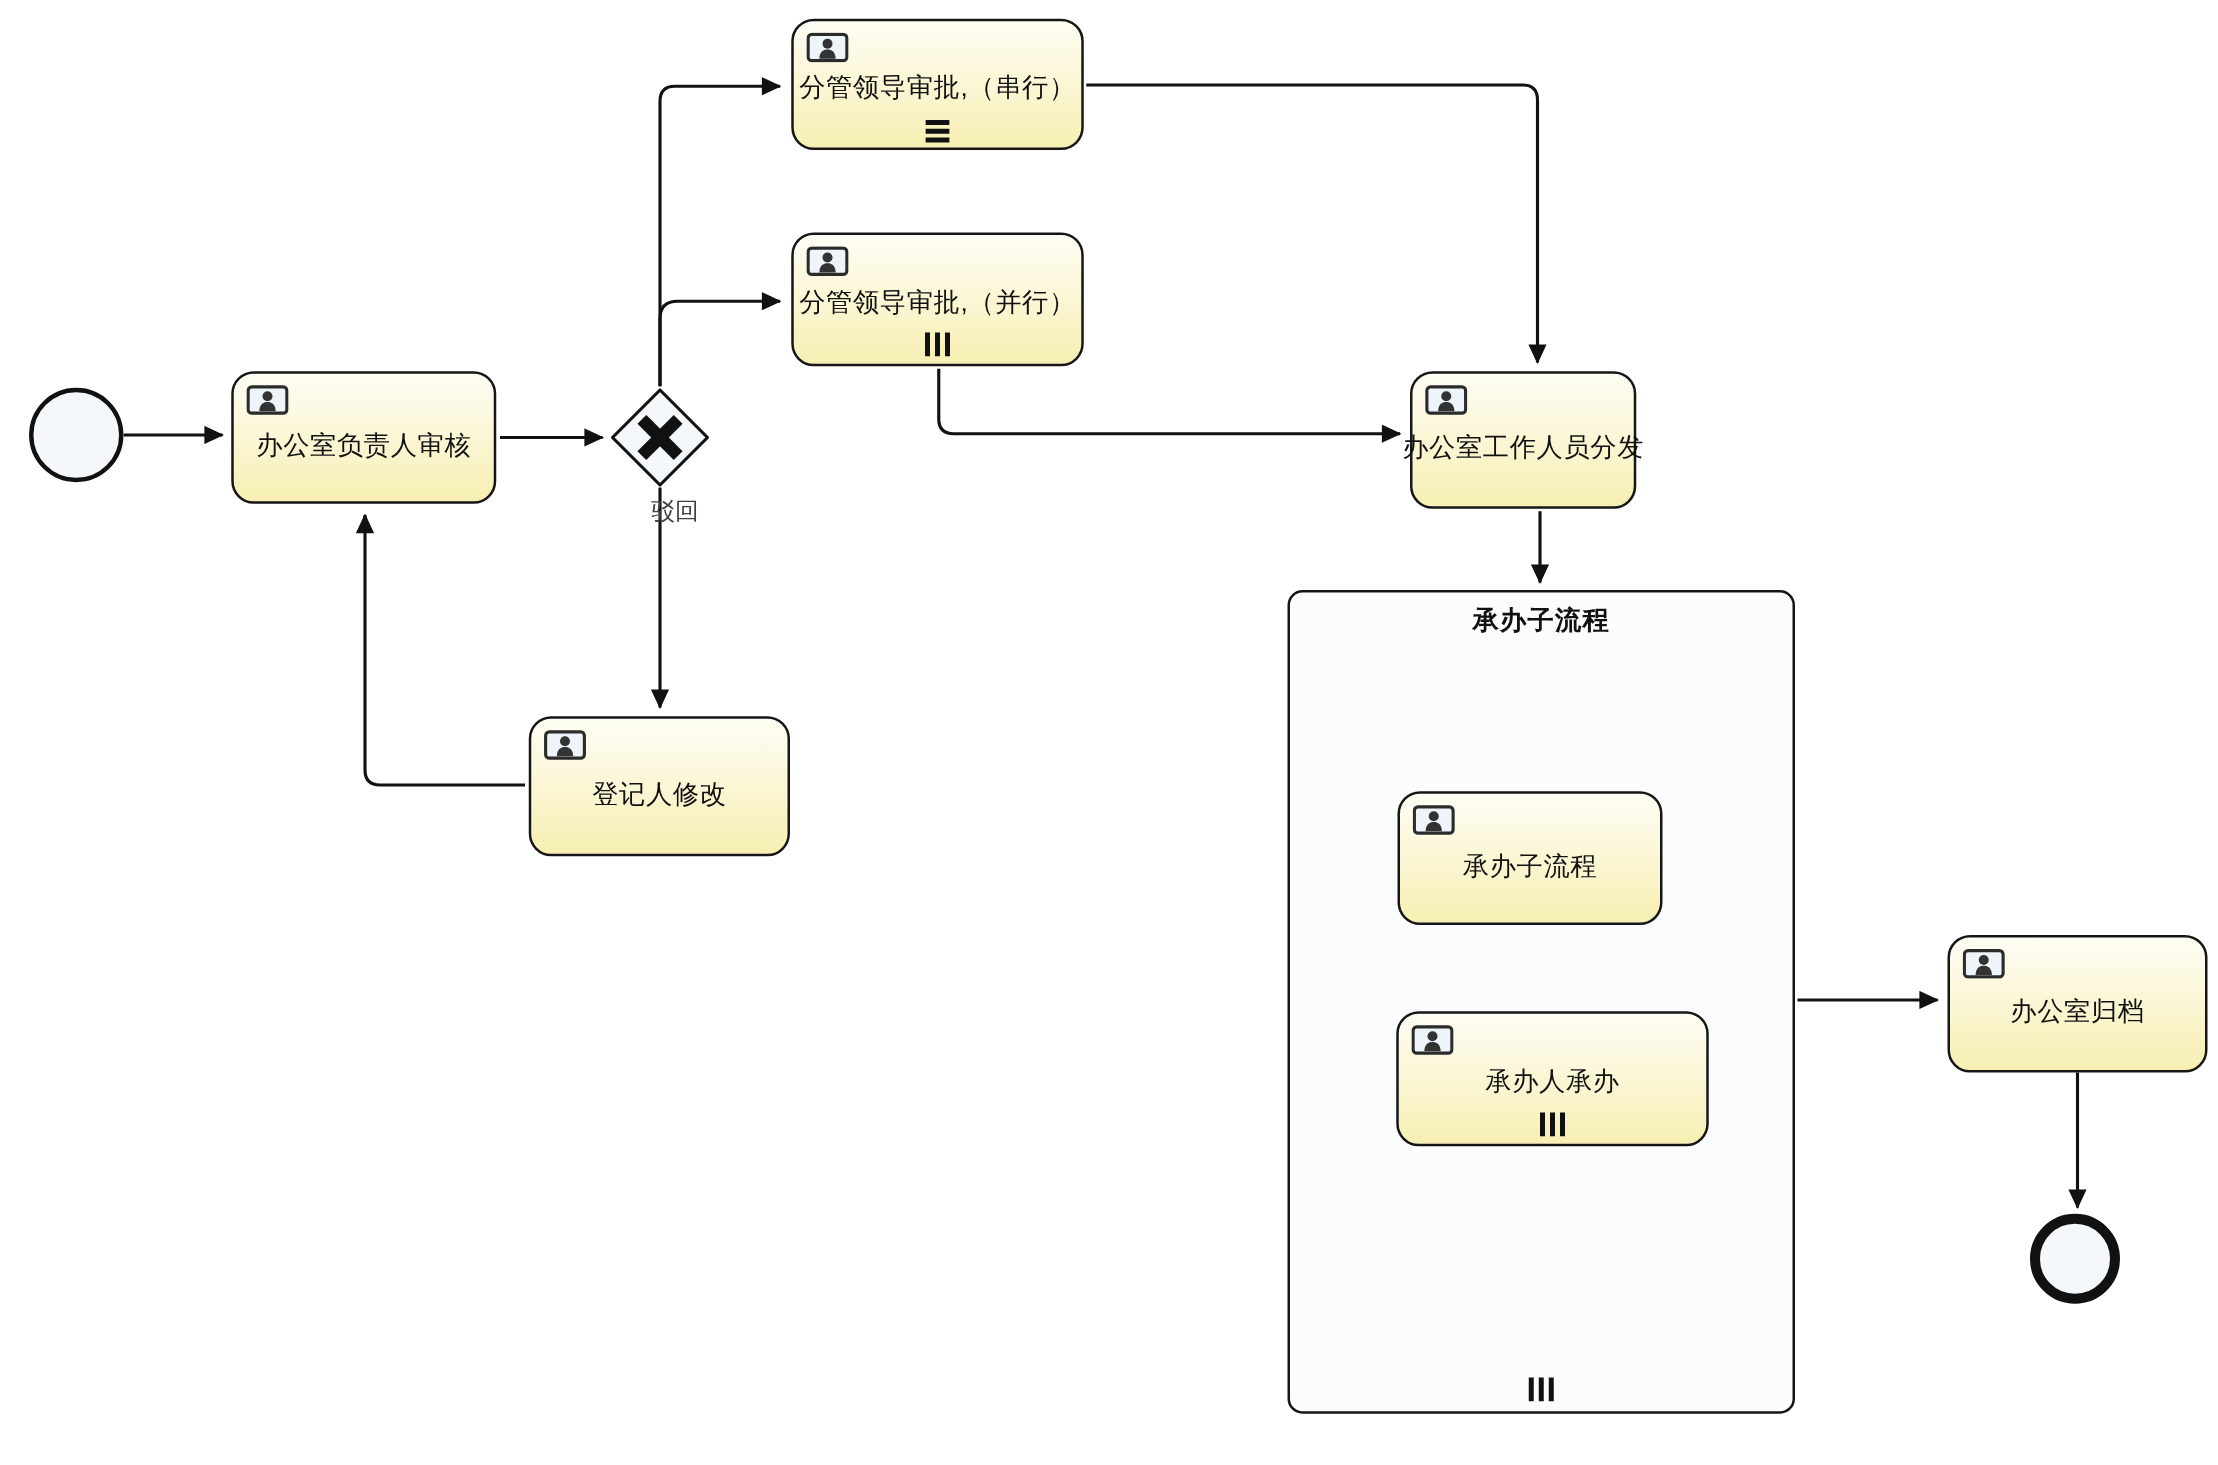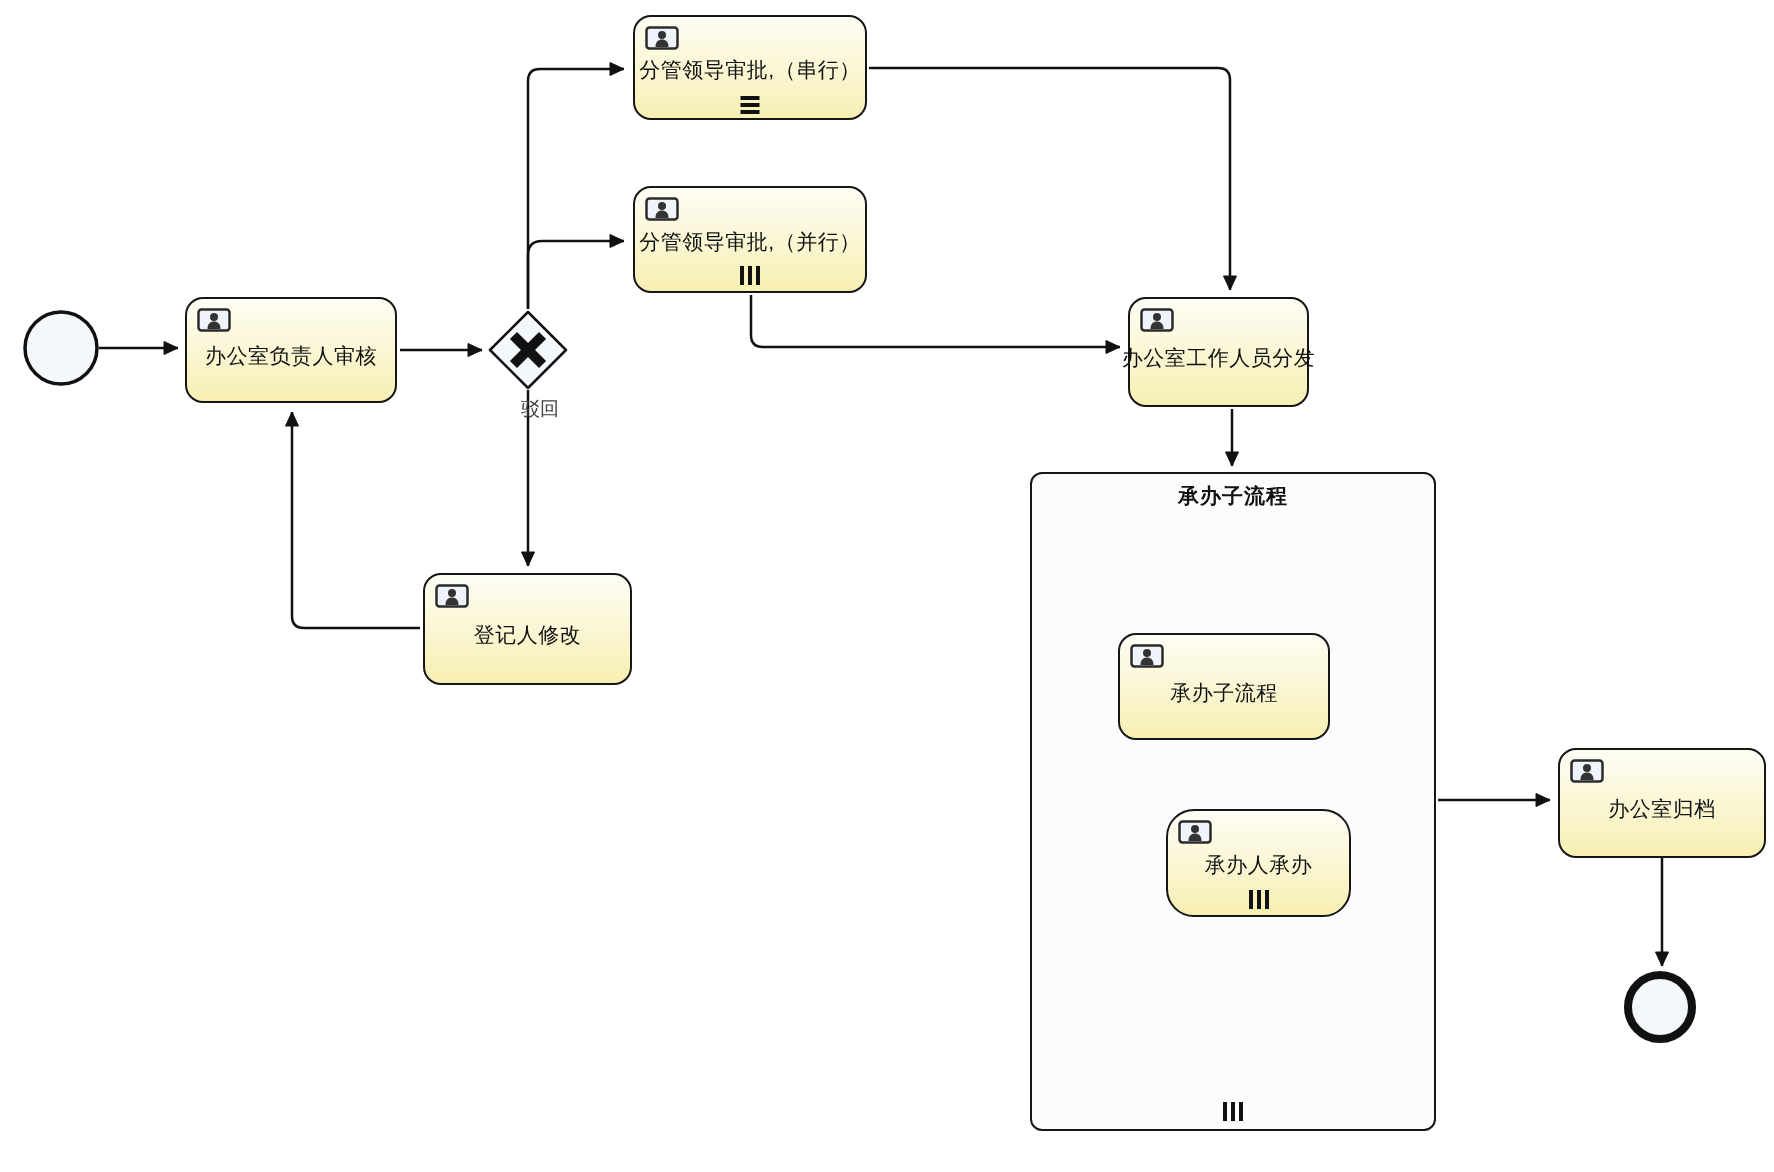--- a/index.html
+++ b/index.html
@@ -161,21 +161,21 @@
 
   <div class="task" style="left:1118px;top:633px;width:212px;height:107px;">
     <svg class="usericon" viewBox="0 0 34 24">
       <rect x="1.5" y="1.5" width="31" height="21" rx="3" fill="#eef4f9" stroke="#2b2b2b" stroke-width="2.5"></rect>
       <circle cx="17" cy="9" r="4" fill="#333"></circle>
       <path d="M10.5 21 C10.5 15.5 13.5 13.5 17 13.5 C20.5 13.5 23.5 15.5 23.5 21 Z" fill="#333"></path>
     </svg>
     <span class="label">承办子流程</span>
   </div>
 
-  <div class="task" style="left:1166px;top:809px;width:185px;height:108px;border-radius:28px;">
+  <div class="task" style="left:1117px;top:809px;width:250px;height:108px;">
     <svg class="usericon" viewBox="0 0 34 24">
       <rect x="1.5" y="1.5" width="31" height="21" rx="3" fill="#eef4f9" stroke="#2b2b2b" stroke-width="2.5"></rect>
       <circle cx="17" cy="9" r="4" fill="#333"></circle>
       <path d="M10.5 21 C10.5 15.5 13.5 13.5 17 13.5 C20.5 13.5 23.5 15.5 23.5 21 Z" fill="#333"></path>
     </svg>
     <span class="label" style="top:2px;">承办人承办</span>
     <span class="par-marker">
         <i></i>
         <i></i>
         <i></i>

